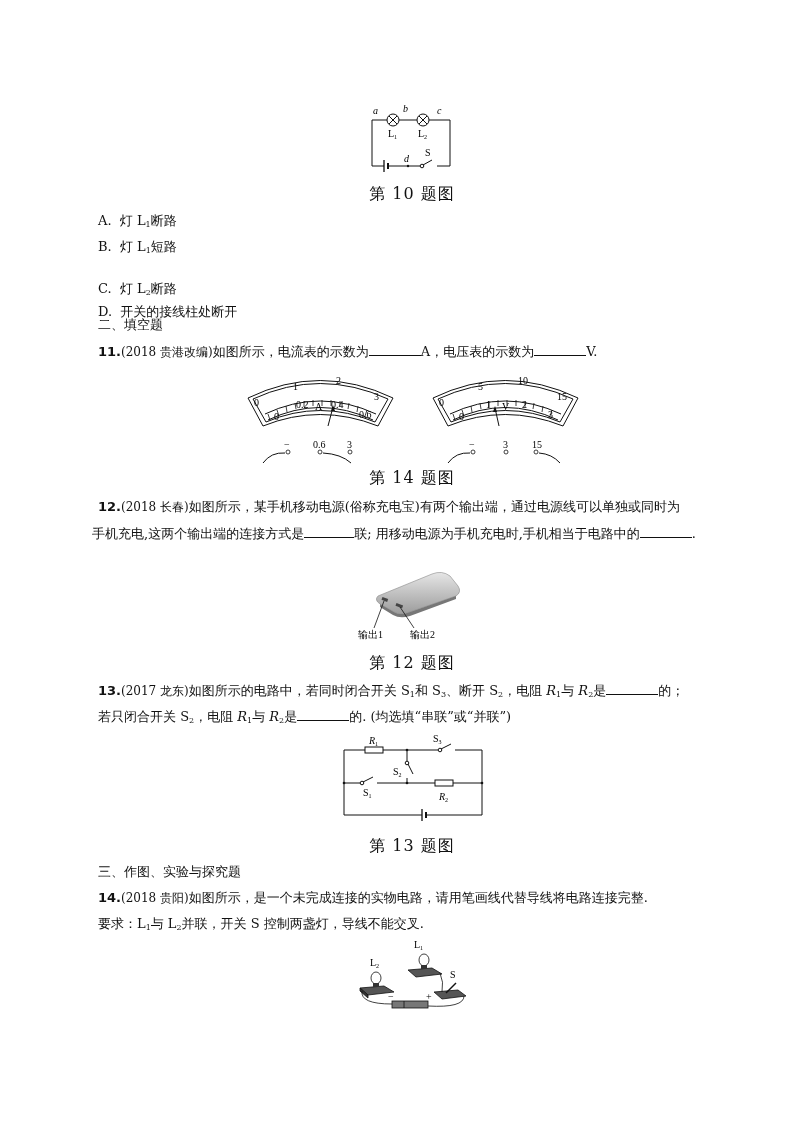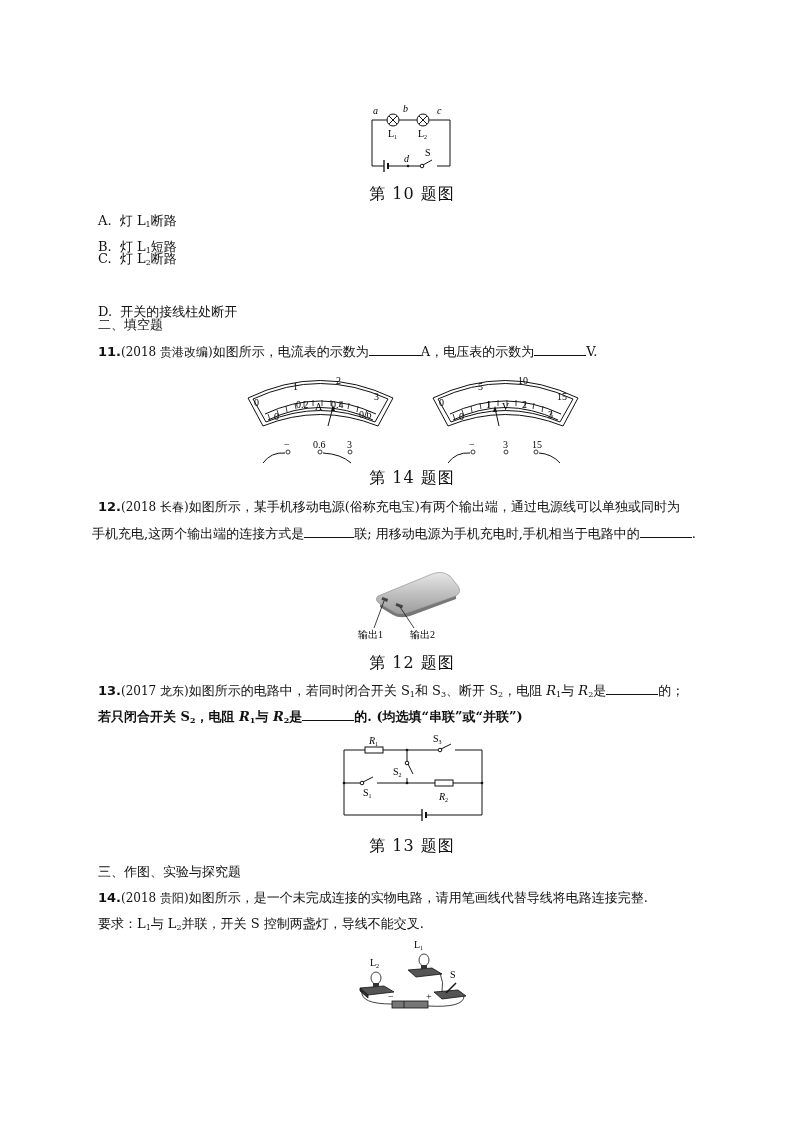--- a/index.html
+++ b/index.html
@@ -50,21 +50,21 @@
 <div class="caption" style="left:350px;top:184px;width:124px;">第 10 题图</div>
 
 <div class="line" style="top:210px;">
   <span>A.</span>&nbsp;
   <span>灯 L</span><sub>1</sub><span>断路</span>
 </div>
 <div class="line" style="top:236px;">
   <span>B.</span>&nbsp;
   <span>灯 L</span><sub>1</sub><span>短路</span>
 </div>
-<div class="line" style="top:248px;">
+<div class="line" style="top:278px;">
   <span>C.</span>&nbsp;
   <span>灯 L</span><sub>2</sub><span>断路</span>
 </div>
 <div class="line" style="top:288px;margin-top:13px;">
   <span>D.</span>&nbsp;
   <span>开关的接线柱处断开</span>
 </div>
 
 <div class="line" style="top:314px;">二、填空题</div>
 
@@ -188,21 +188,21 @@
     <line x1="30" y1="39" x2="44" y2="60"></line>
   </g>
   <text class="lbl" x="-12" y="70" font-size="11">输出1</text>
   <text class="lbl" x="40" y="70" font-size="11">输出2</text>
 </svg>
 <div class="caption" style="left:350px;top:653px;width:124px;">第 12 题图</div>
 
 <div class="line" style="top:680px;">
   <span class="qnum">13.</span><span class="src">(2017 龙东)</span><span>如图所示的电路中，若同时闭合开关 S</span><sub>1</sub><span>和 S</span><sub>3</sub><span>、断开 S</span><sub>2</sub><span>，电阻 </span><i>R</i><sub>1</sub><span>与 </span><i>R</i><sub>2</sub><span>是</span><span class="blank" style="width:52px;"></span><span>的；</span>
 </div>
-<div class="line" style="top:706px;font-weight:bold;">
+<div class="line" style="top:706px;">
   <span>若只闭合开关 S</span><sub>2</sub><span>，电阻 </span><i>R</i><sub>1</sub><span>与 </span><i>R</i><sub>2</sub><span>是</span><span class="blank" style="width:52px;"></span><span>的. (均选填“串联”或“并联”)</span>
 </div>
 
 <svg style="left:343px;top:733px;" width="140" height="90">
   <g stroke="#111" stroke-width="1" fill="none">
     <line x1="1" y1="17" x2="22" y2="17"></line>
     <rect x="22" y="14" width="18" height="6"></rect>
     <line x1="40" y1="17" x2="95" y2="17"></line>
     <circle cx="97" cy="17" r="1.8"></circle>
     <line x1="98" y1="16" x2="108" y2="11"></line>

